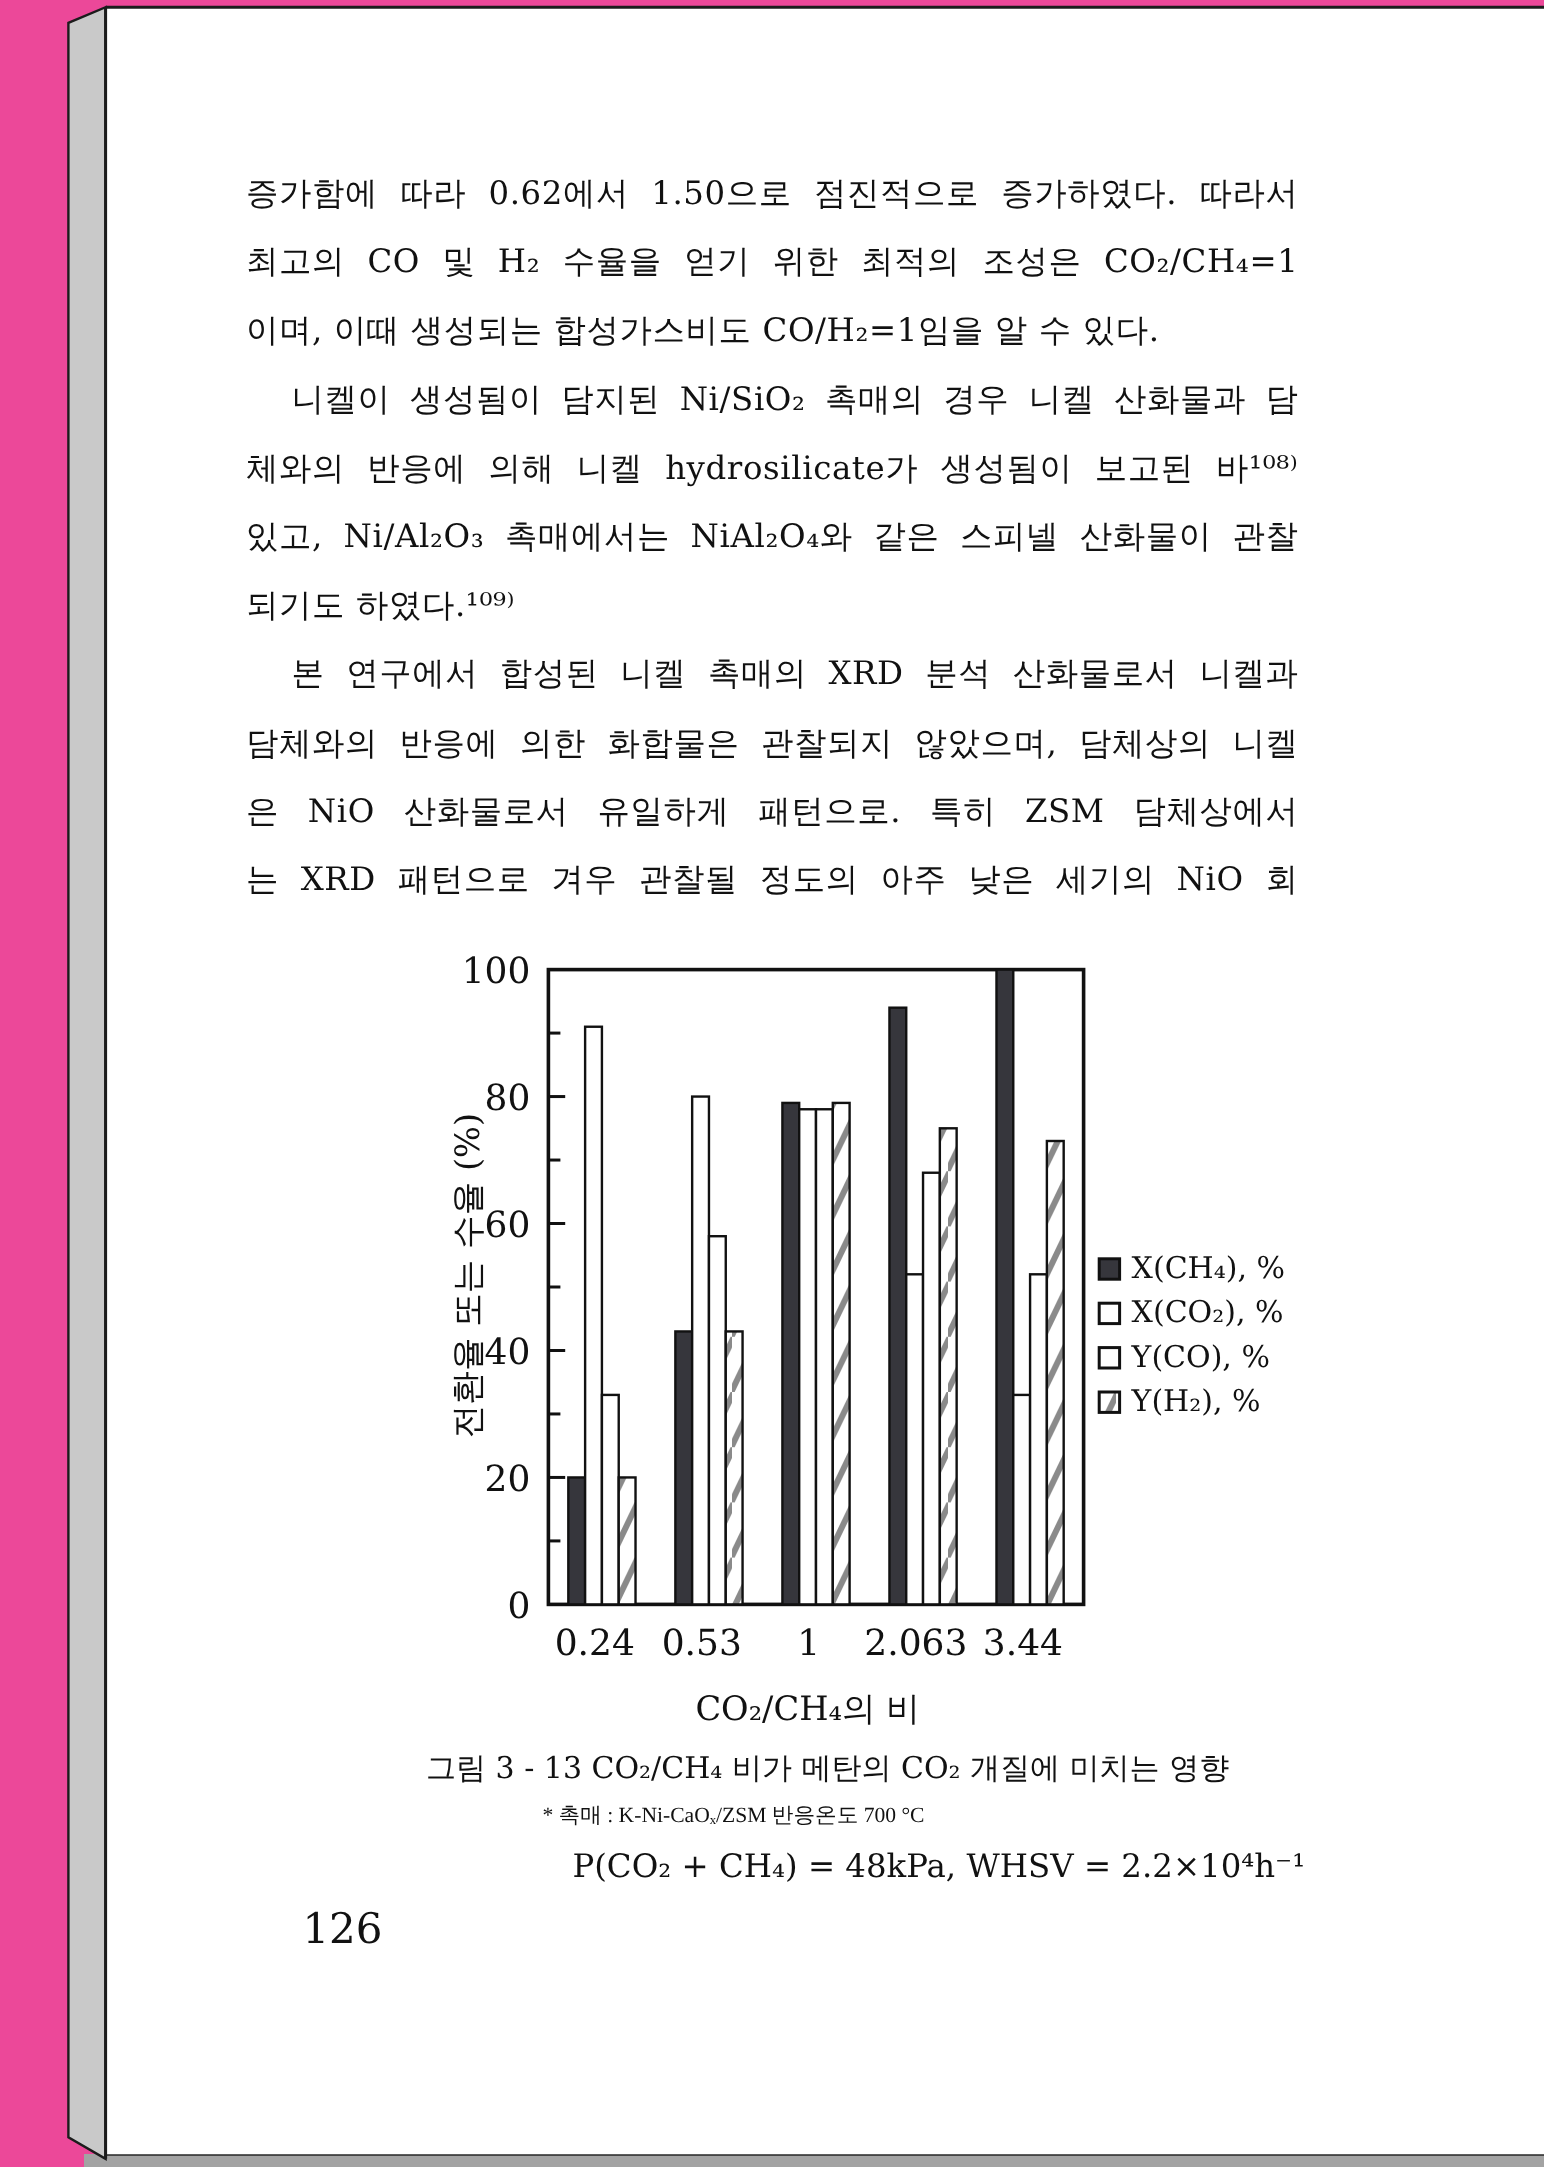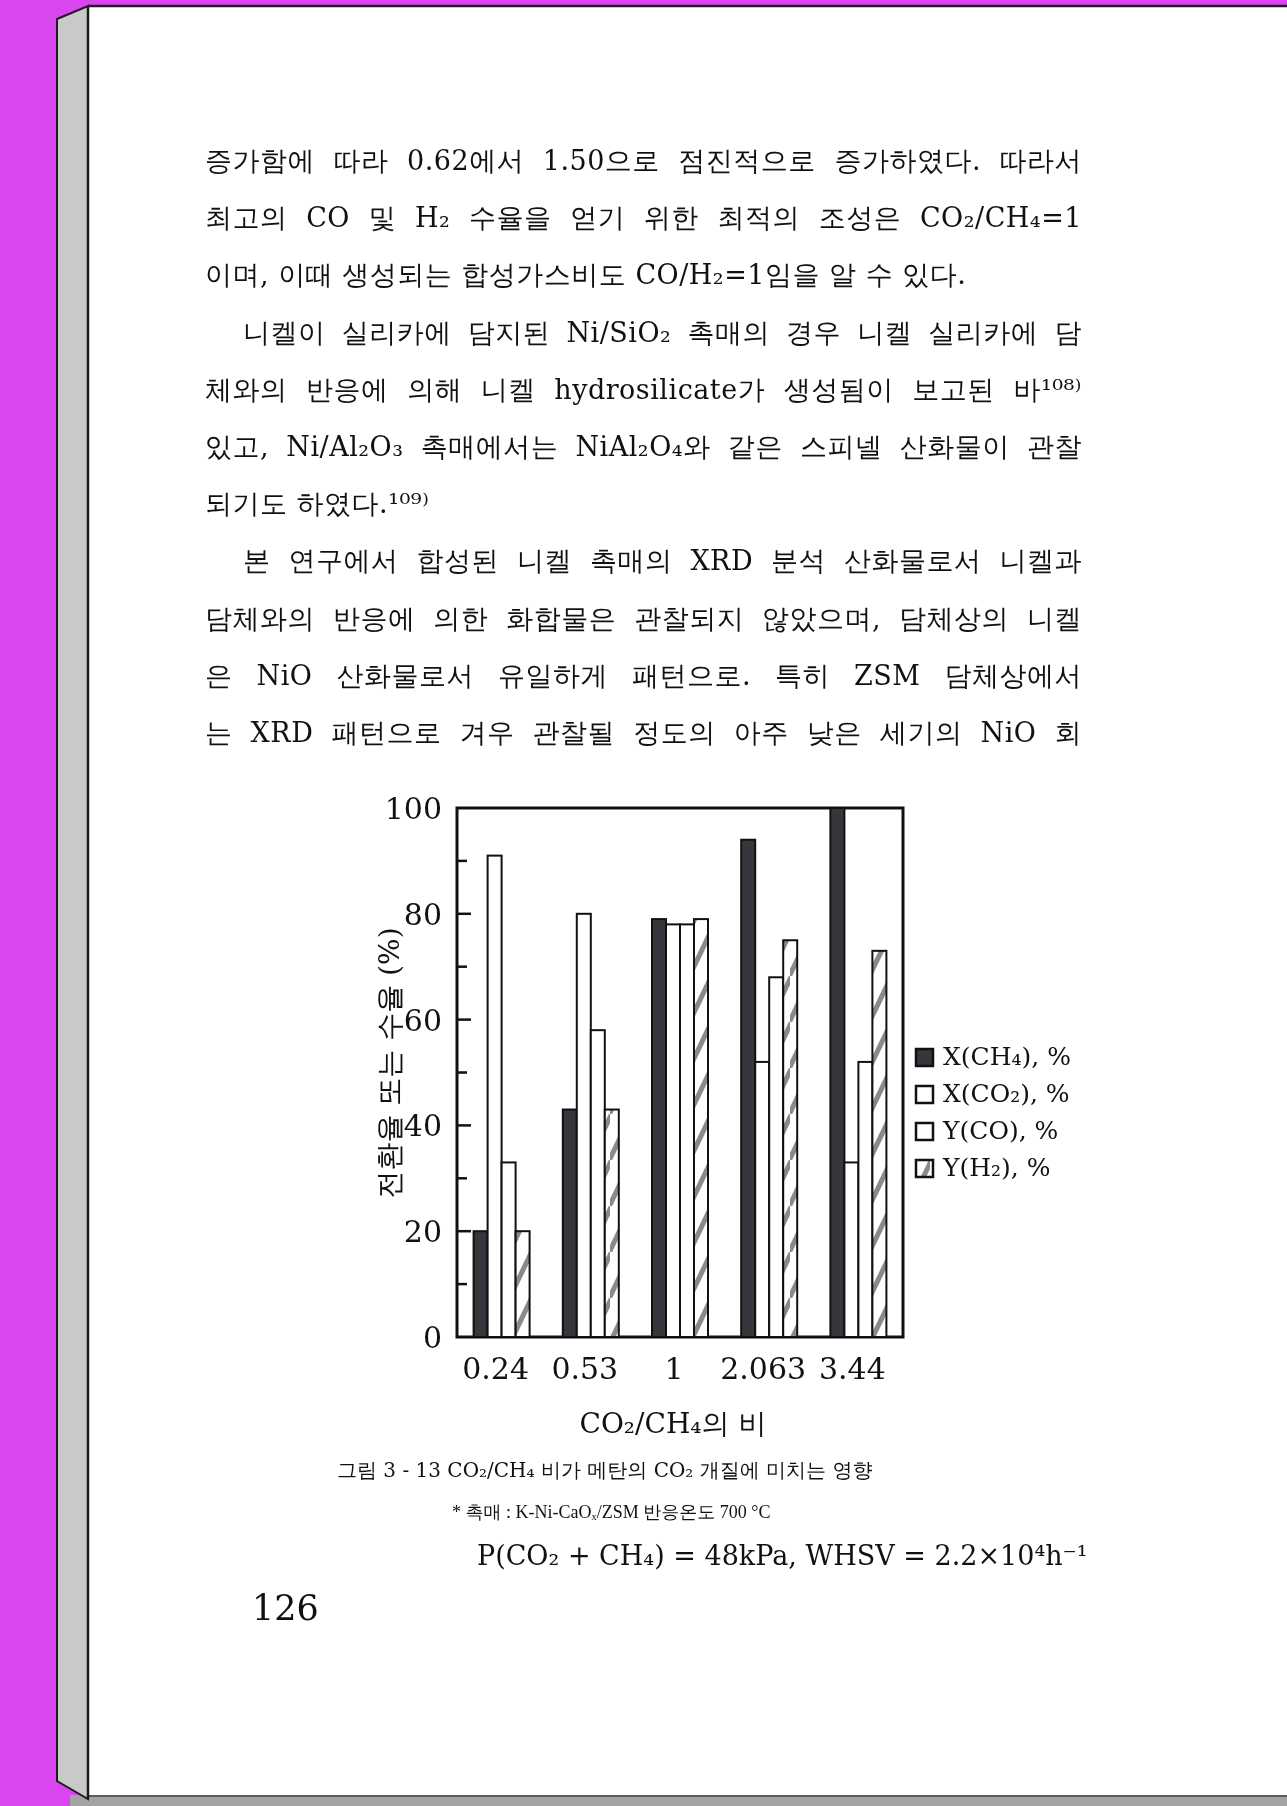--- a/index.html
+++ b/index.html
@@ -1,29 +1,29 @@
 <!DOCTYPE html>
 <html><head>
 <meta charset="utf-8">
 <style>
   html,body{margin:0;padding:0;background:#f6f6f7;}
-  .screen{position:relative;width:1287px;height:1806px;background:#d946ef;overflow:hidden;
+  .screen{position:relative;width:1287px;height:1806px;background:#ec4899;overflow:hidden;
           font-family:"DejaVu Serif","DejaVu Sans",serif;color:#111;}
   .bg{position:absolute;left:0;top:0;z-index:0;}
   .body-text{position:absolute;left:205px;top:143px;width:877px;z-index:2;}
   .line{height:57.2px;font-size:27px;letter-spacing:.5px;overflow:hidden;}
   .just{text-align:justify;text-align-last:justify;}
   .indent{text-indent:38px;}
   .chart{position:absolute;left:330px;top:700px;width:760px;height:760px;z-index:2;}
   .tick{font-family:"DejaVu Serif",serif;font-size:30px;fill:#111;}
   .legend{font-family:"DejaVu Serif",serif;font-size:25px;fill:#111;}
   .ylabel{position:absolute;left:220px;top:1046px;width:336px;height:34px;font-size:28px;
           text-align:center;transform:rotate(-90deg);z-index:2;}
   .xlabel{position:absolute;left:473px;top:1405px;width:400px;text-align:center;font-size:28px;z-index:2;}
-  .cap-title{position:absolute;left:337px;top:1457px;font-size:20px;z-index:2;}
+  .cap-title{position:absolute;left:355px;top:1457px;font-size:25px;z-index:2;}
   .cap-note1{position:absolute;left:452px;top:1500px;font-size:18px;z-index:2;font-family:Liberation Serif, serif;}
   .cap-note2{position:absolute;left:477px;top:1540px;font-size:27px;z-index:2;text-align:right;}
   .pagenum{position:absolute;left:252px;top:1588px;font-size:35px;z-index:2;}
 </style>
 </head>
 <body>
 
 <div class="screen">
 
   <svg class="bg" width="1287" height="1806" viewBox="0 0 1287 1806">
@@ -32,21 +32,21 @@
     <line x1="88" y1="1796" x2="1287" y2="1796" stroke="#444" stroke-width="1.5"></line>
     <polygon points="88,6 88,1799 57,1781 57,19" fill="#c9c9c9" stroke="#1c1c1c" stroke-width="2"></polygon>
     <line x1="88" y1="6" x2="1287" y2="6" stroke="#1c1c1c" stroke-width="2.5"></line>
     <line x1="88" y1="6" x2="88" y2="1799" stroke="#1c1c1c" stroke-width="2.5"></line>
   </svg>
 
   <div class="body-text">
     <div class="line just">증가함에 따라 0.62에서 1.50으로 점진적으로 증가하였다. 따라서</div>
     <div class="line just">최고의 CO 및 H₂ 수율을 얻기 위한 최적의 조성은 CO₂/CH₄=1</div>
     <div class="line">이며, 이때 생성되는 합성가스비도 CO/H₂=1임을 알 수 있다.</div>
-    <div class="line just indent">니켈이 실리카에 담지된 Ni/SiO₂ 촉매의 경우 니켈 실리카에 담</div>
+    <div class="line just indent">니켈이 생성됨이 담지된 Ni/SiO₂ 촉매의 경우 니켈 산화물과 담</div>
     <div class="line just">체와의 반응에 의해 니켈 hydrosilicate가 생성됨이 보고된 바¹⁰⁸⁾</div>
     <div class="line just">있고, Ni/Al₂O₃ 촉매에서는 NiAl₂O₄와 같은 스피넬 산화물이 관찰</div>
     <div class="line">되기도 하였다.¹⁰⁹⁾</div>
     <div class="line just indent">본 연구에서 합성된 니켈 촉매의 XRD 분석 산화물로서 니켈과</div>
     <div class="line just">담체와의 반응에 의한 화합물은 관찰되지 않았으며, 담체상의 니켈</div>
     <div class="line just">은 NiO 산화물로서 유일하게 패턴으로. 특히 ZSM 담체상에서</div>
     <div class="line just">는 XRD 패턴으로 겨우 관찰될 정도의 아주 낮은 세기의 NiO 회</div>
   </div>
 
   <div class="chart">

